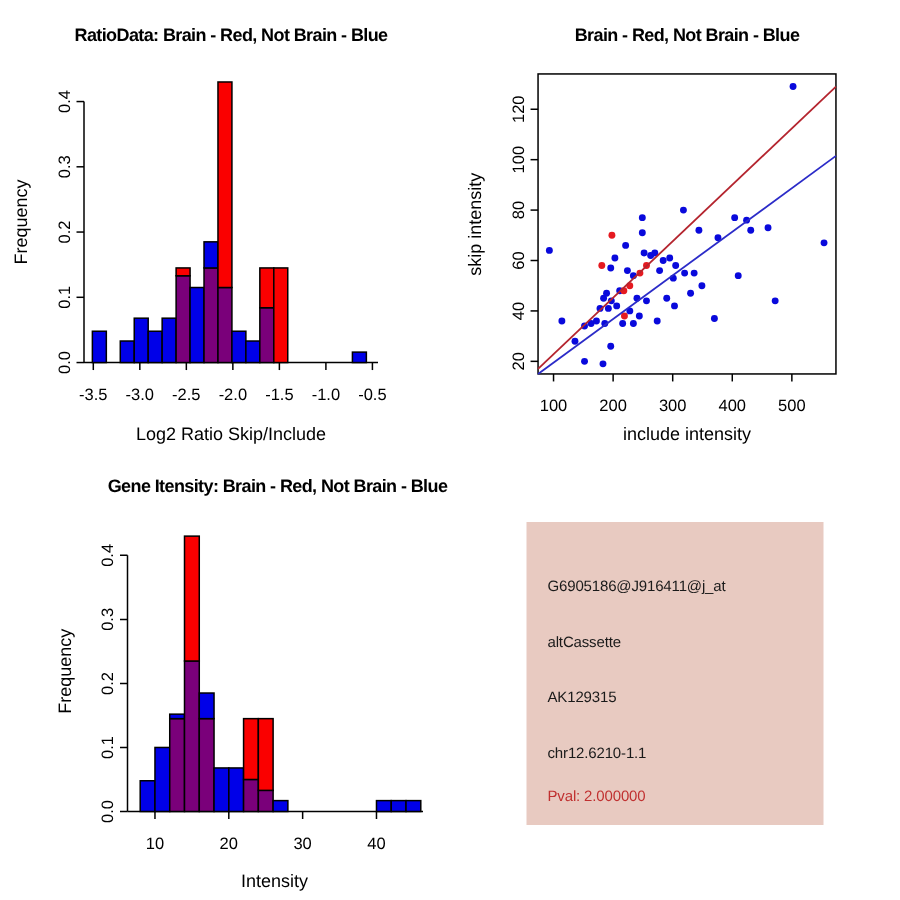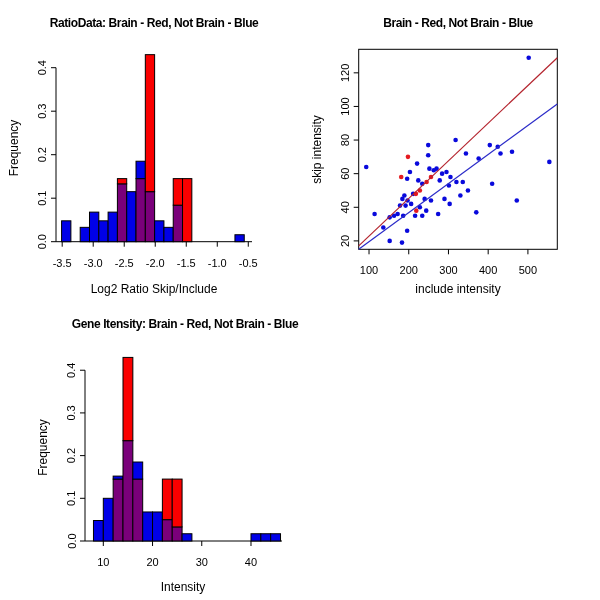--- a/index.html
+++ b/index.html
@@ -234,14 +234,23 @@
             <rect x="137.2273863068466" y="179.09360730593608" width="9.84507746126934" height="47.8173515981735" fill="#FA0000"></rect>
             <rect x="147.07246376811594" y="233.7420091324201" width="9.84507746126937" height="7.257990867579906" fill="#0000E8"></rect>
             <rect x="215.98800599700152" y="233.7420091324201" width="9.84507746126934" height="7.257990867579906" fill="#0000E8"></rect>
             <rect x="225.83308345827086" y="233.7420091324201" width="9.84507746126937" height="7.257990867579906" fill="#0000E8"></rect>
             <rect x="235.67816091954023" y="233.7420091324201" width="9.84507746126937" height="7.257990867579906" fill="#0000E8"></rect>
           </g>
         </g>
     </svg>
   </div>
 
+  <div class="quad" id="q-br">
+    <div id="info-panel" style="background: rgb(232, 202, 193);">
+      <div class="info-line" style="top:38px">G6905186@J916411@j_at</div>
+      <div class="info-line" style="top:75px">altCassette</div>
+      <div class="info-line" style="top:112px">AK129315</div>
+      <div class="info-line" style="top:149px">chr12.6210-1.1</div>
+      <div class="info-line" style="top: 178px; color: rgb(192, 48, 48);">Pval: 2.000000</div>
+    </div>
+  </div>
 
 </div>
 
 </body></html>

